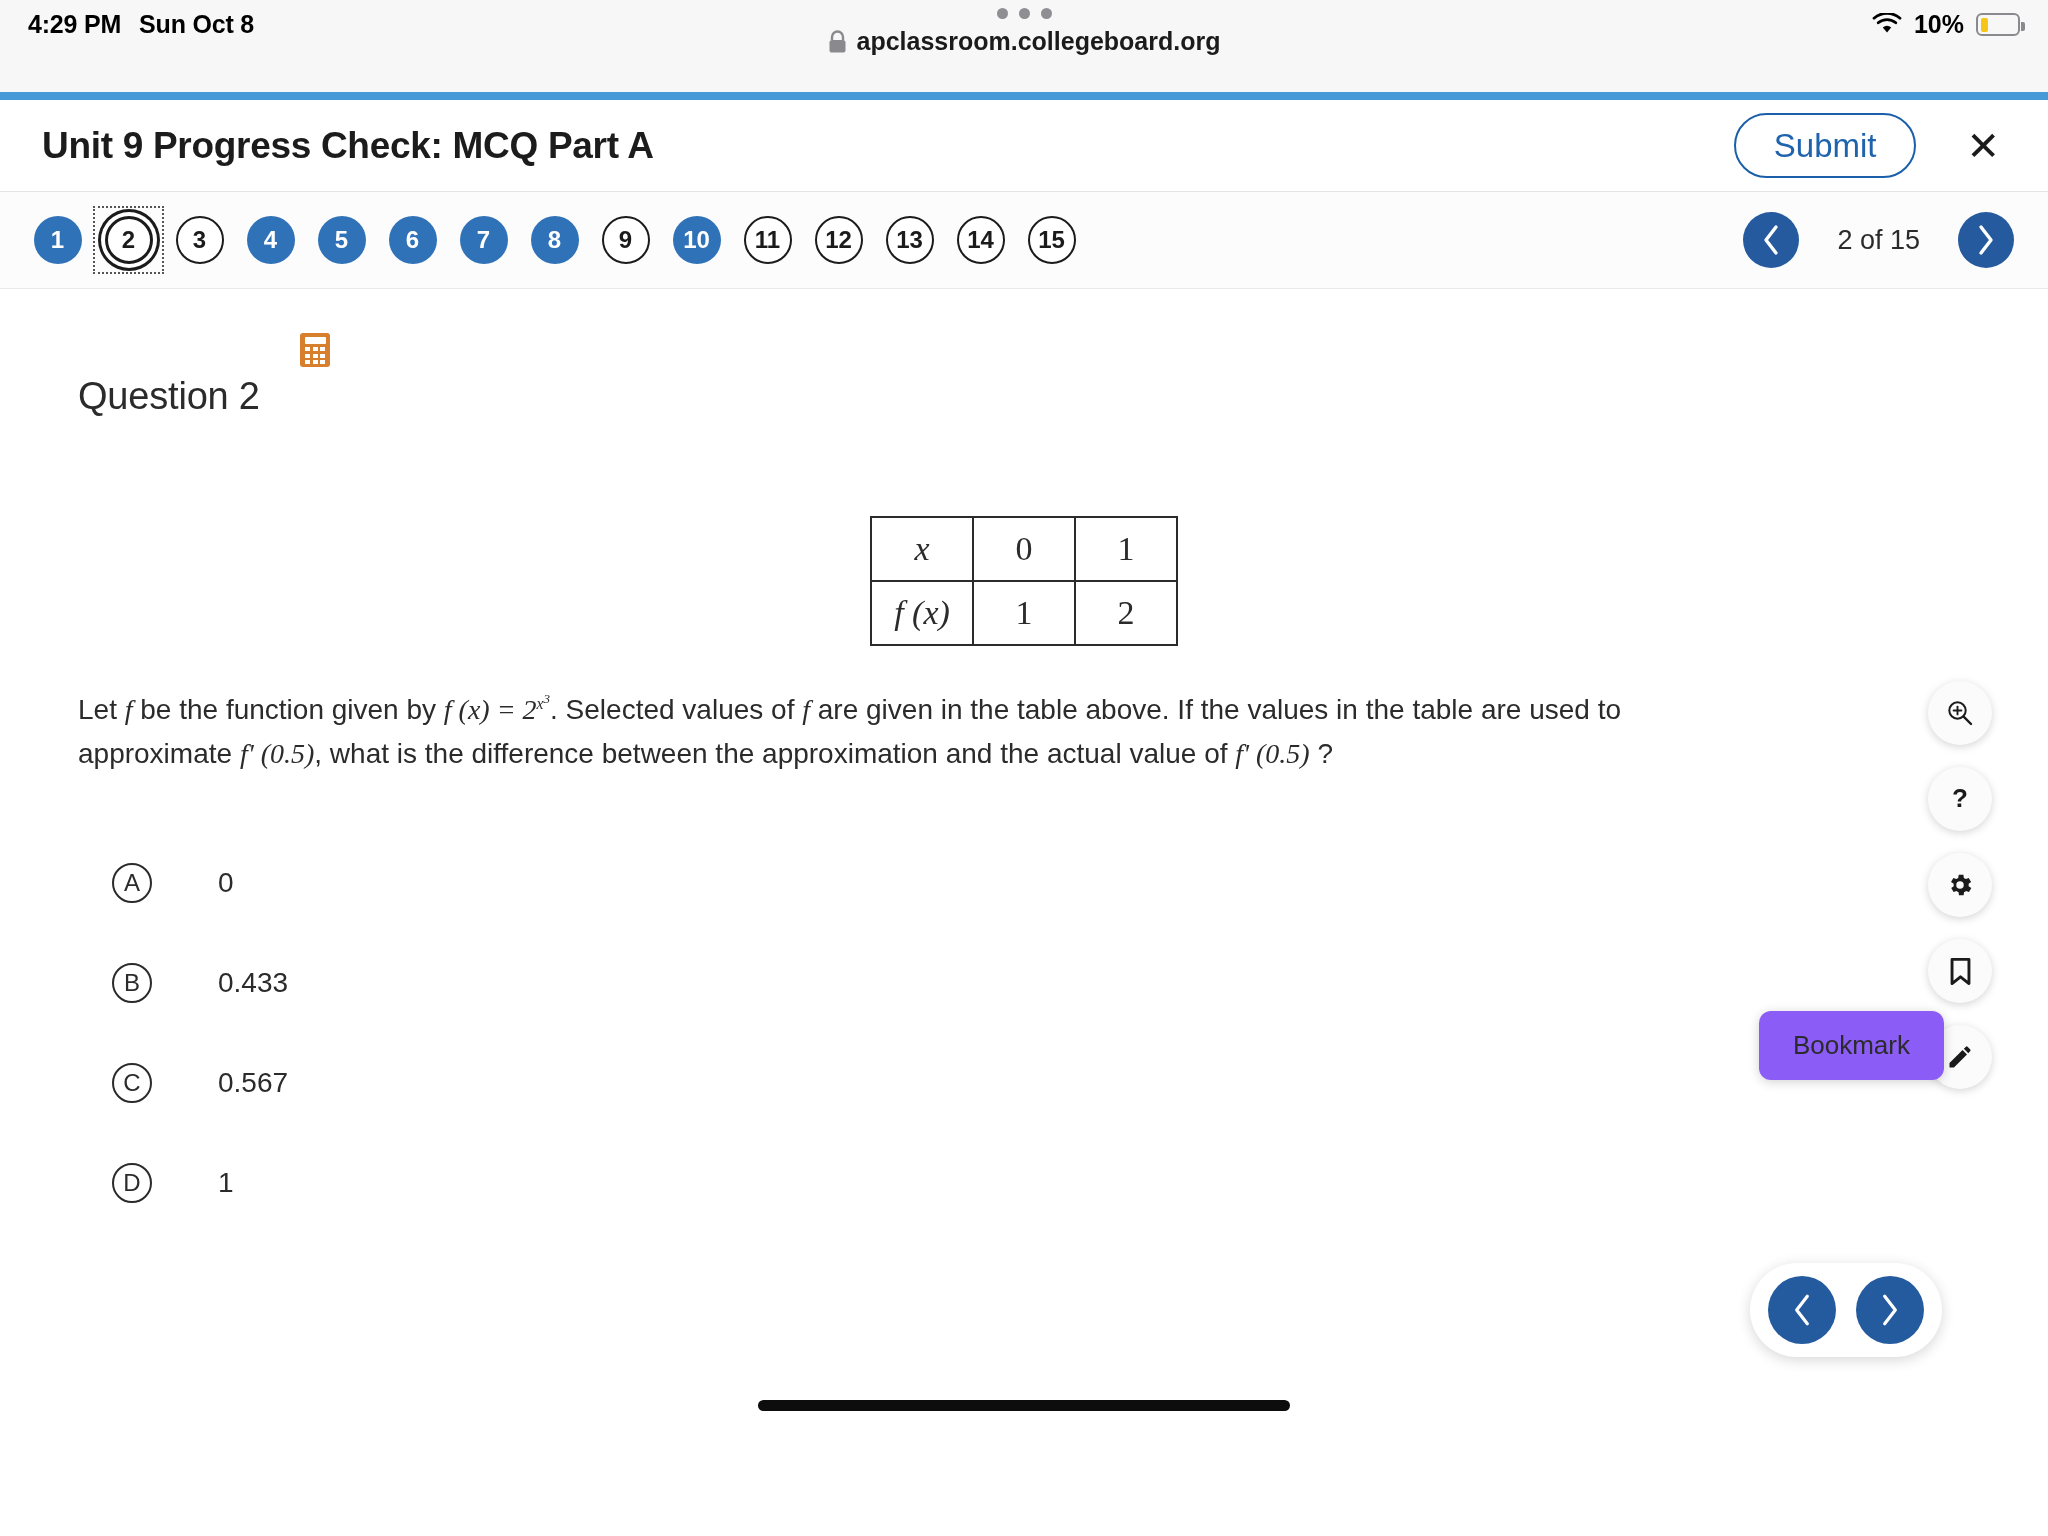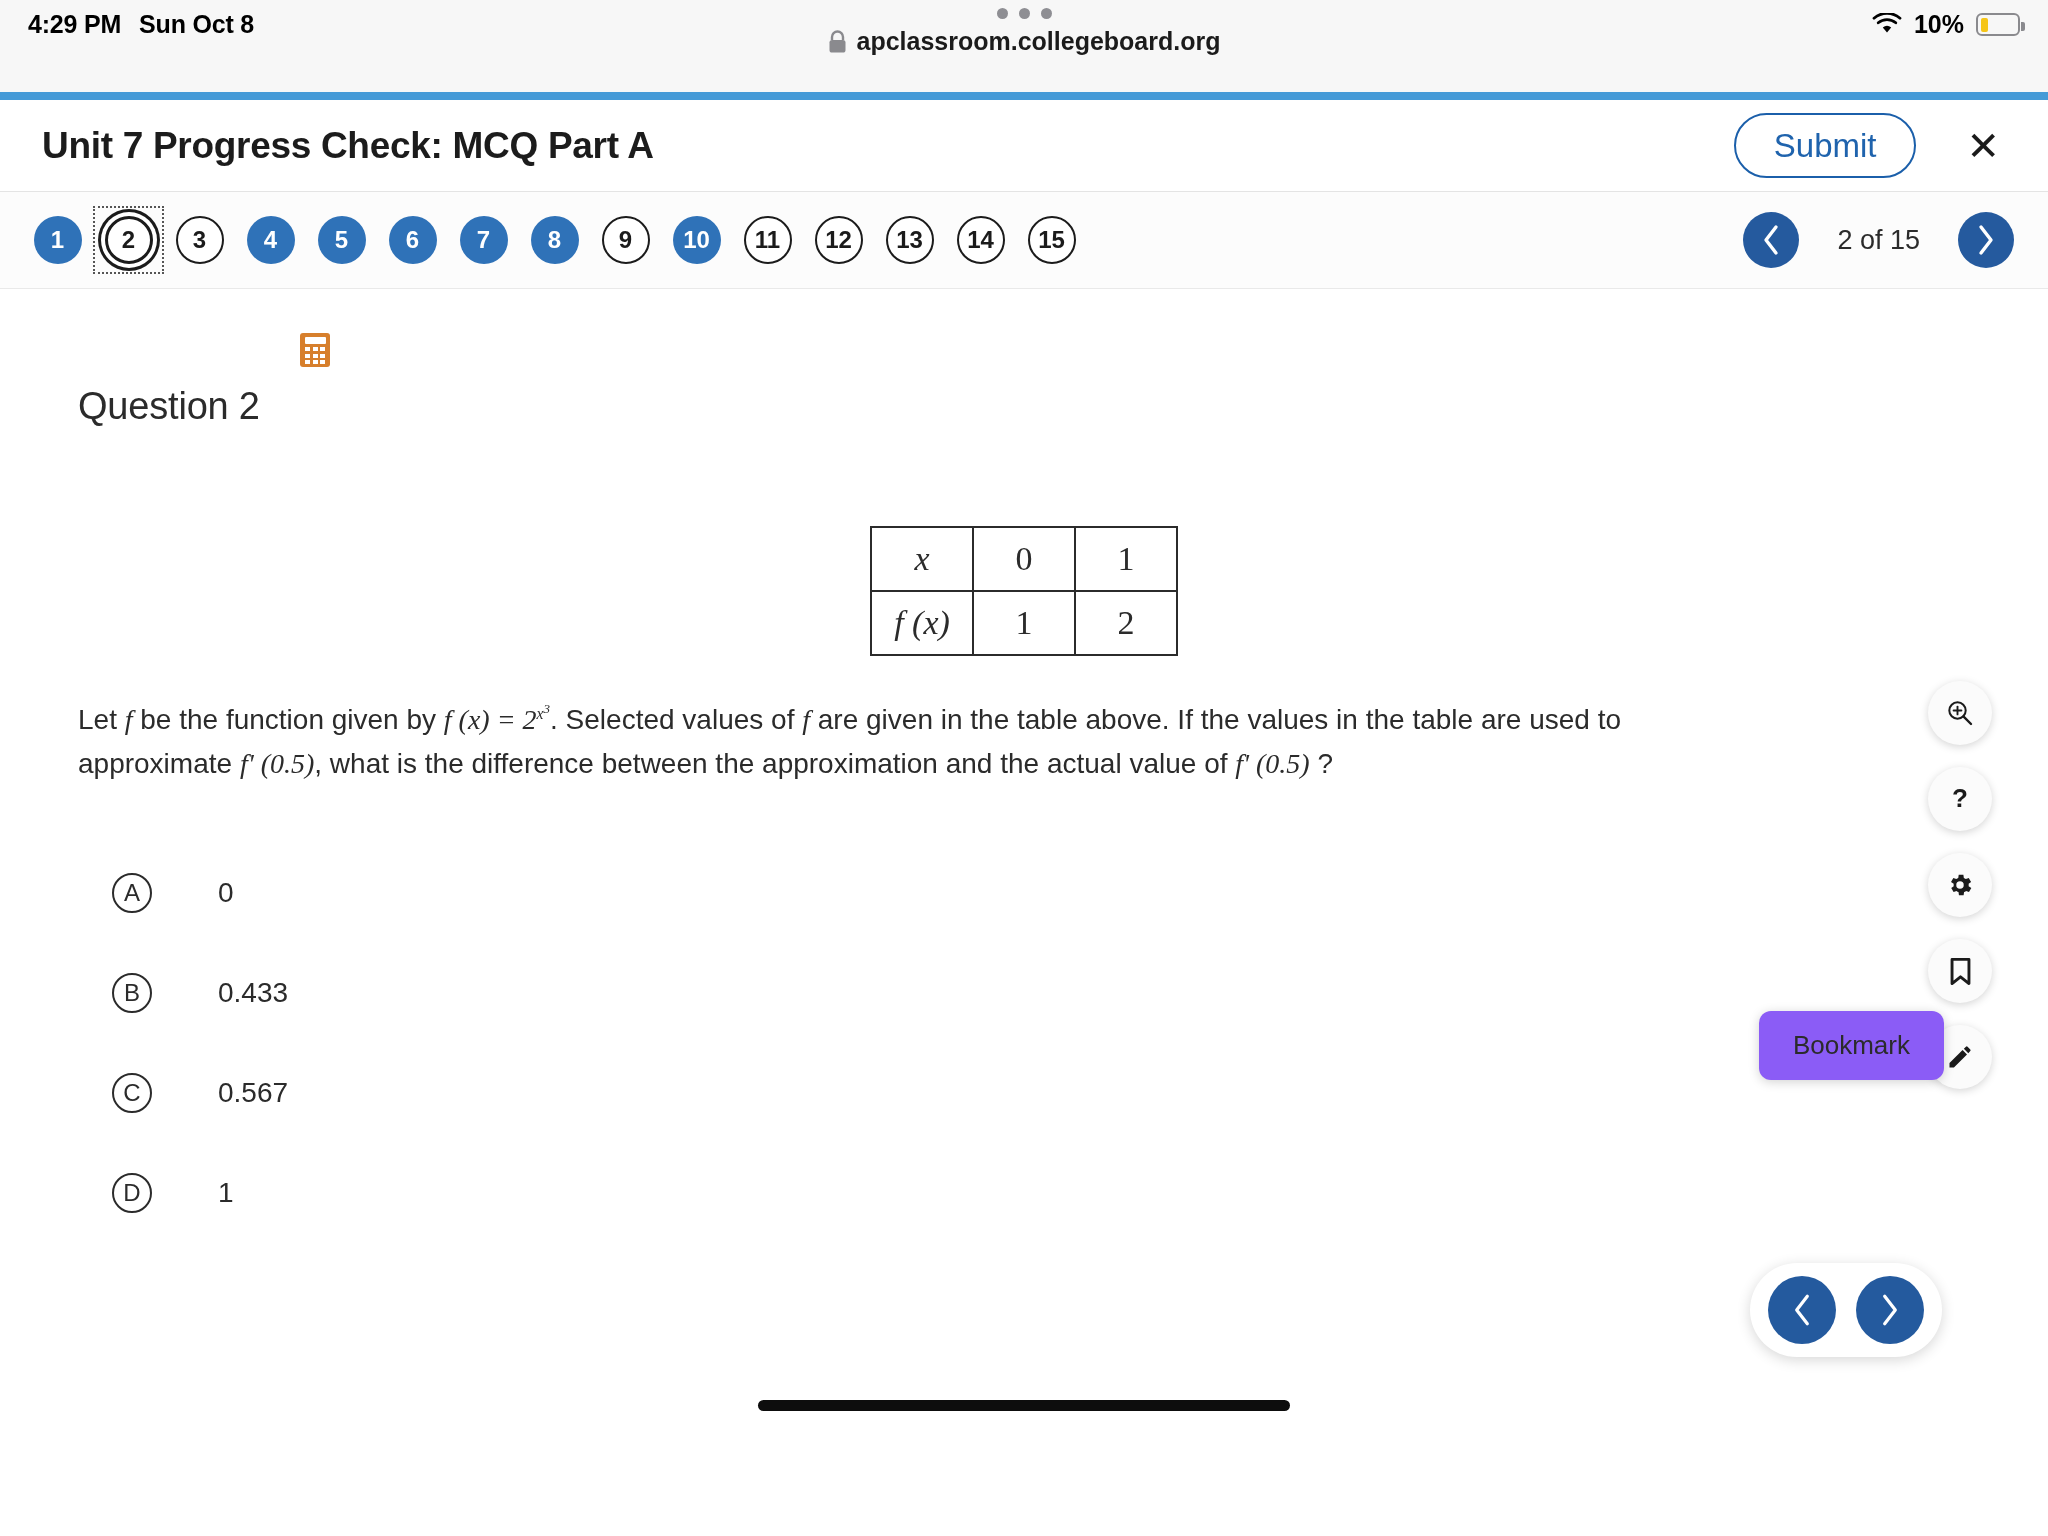--- a/index.html
+++ b/index.html
@@ -126,21 +126,21 @@
     border-radius: 3px; position: relative;
     display: flex; flex-direction: column; align-items: center;
     padding-top: 4px; gap: 3px;
   }
   .calc-screen { width: 21px; height: 7px; background: #fff; border-radius: 1px; }
   .calc-keys { display: grid; grid-template-columns: repeat(3, 5px); gap: 2.5px; }
   .calc-keys i { width: 5px; height: 4px; background: #fff; display: block; }
 
   .question-title {
     font-size: 38px; color: #2b2b2b; font-weight: normal;
-    padding-left: 78px; margin-top: 18px; letter-spacing: -0.2px;
+    padding-left: 78px; margin-top: 8px; letter-spacing: -0.2px;
   }
 
   
   .math-table-wrap { display: flex; justify-content: center; margin-top: 98px; }
   table.mathtable {
     border-collapse: collapse;
     font-family: "Liberation Serif", serif;
   }
   table.mathtable td {
     border: 2.5px solid #2b2b2b;
@@ -246,21 +246,21 @@
     <span>10%</span>
     <span class="battery">
       <span class="battery-fill"></span>
     </span>
   </div>
 </div>
 
 <div class="progress-line"></div>
 
 <div class="app-header">
-  <div class="app-title">Unit 7 Progress Check: MCQ Part A</div>
+  <div class="app-title">Unit 9 Progress Check: MCQ Part A</div>
   <div class="header-actions">
     <button class="submit-btn">Submit</button>
     <button class="close-btn">✕</button>
   </div>
 </div>
 
 <div class="nav-strip">
   <div class="qnums">
     <div class="qnum-wrap">
         <button class="qnum answered">1</button>

